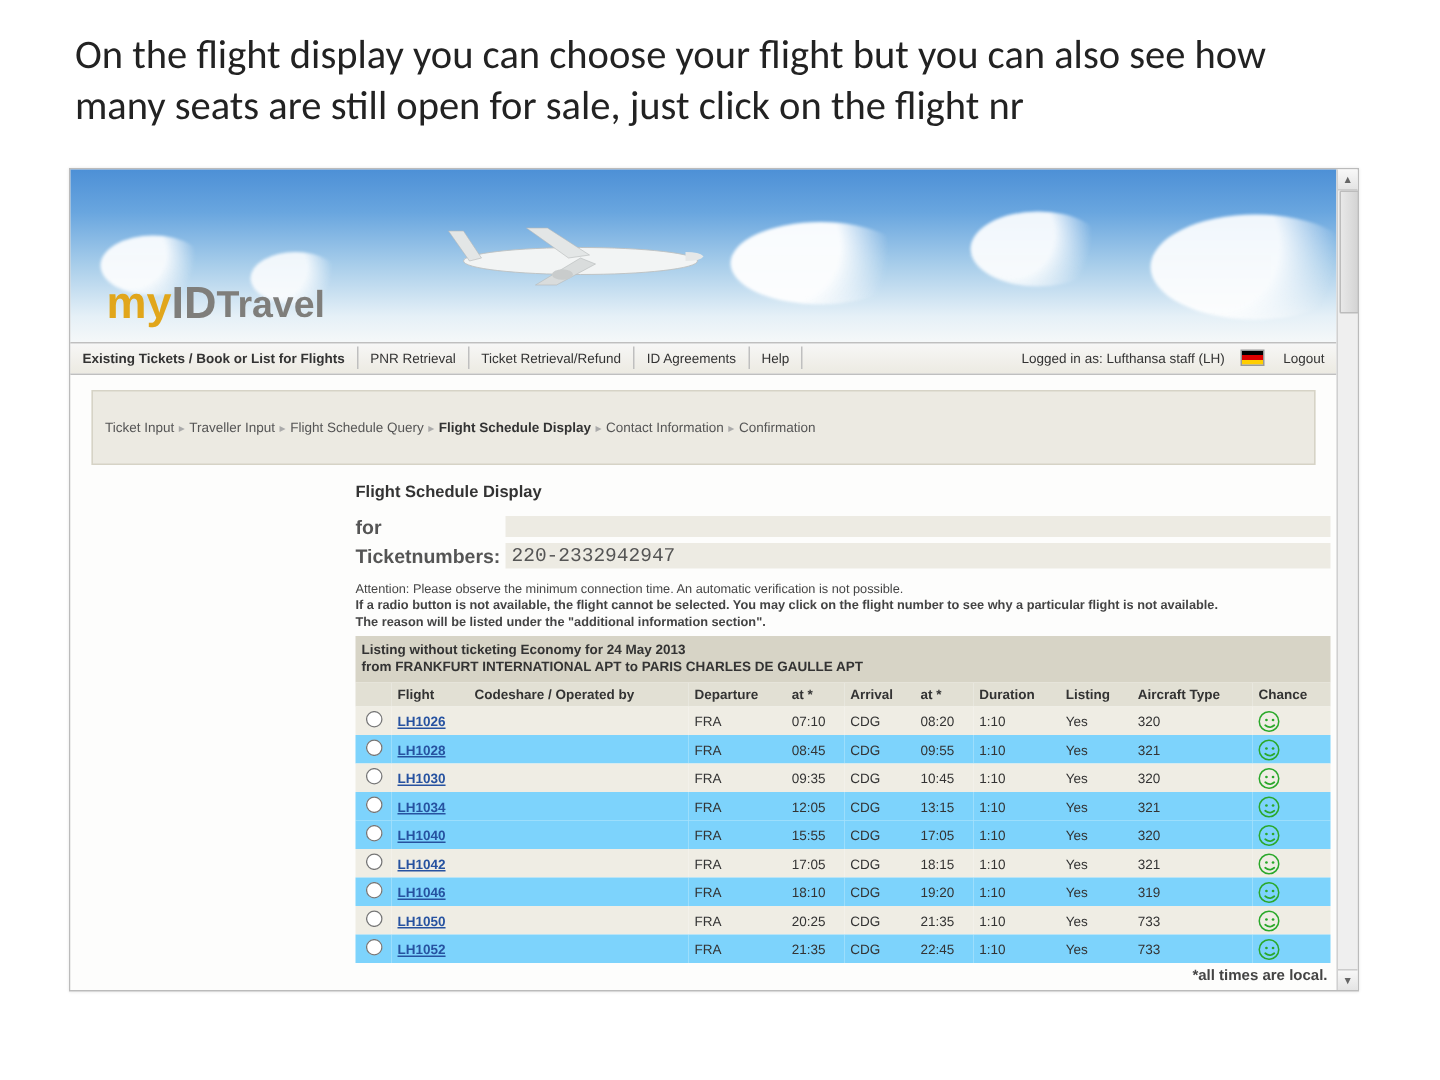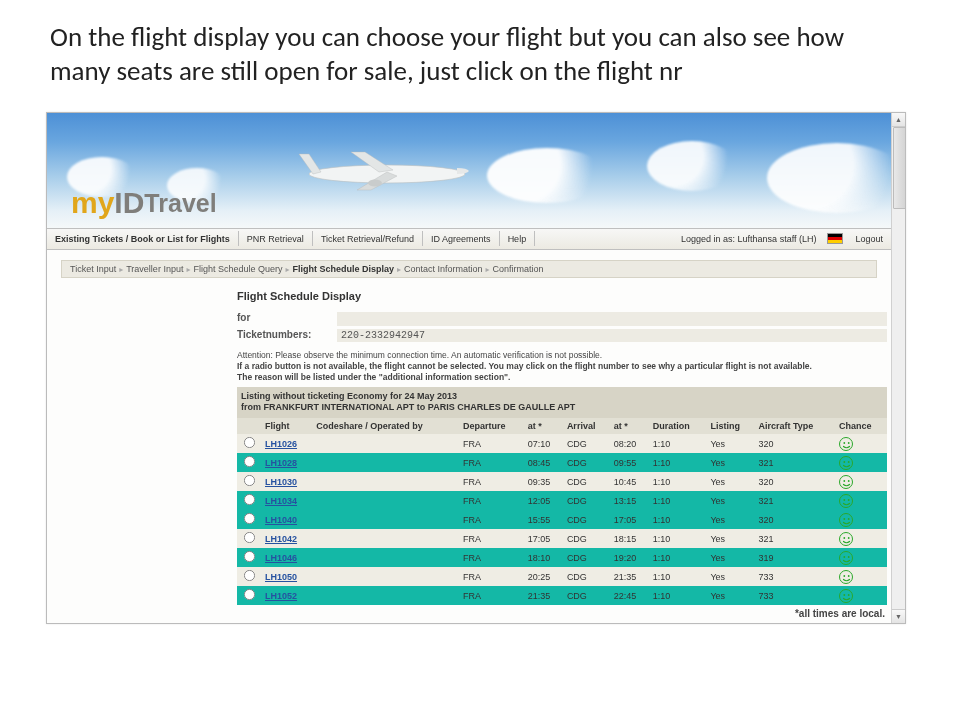--- a/index.html
+++ b/index.html
@@ -118,42 +118,43 @@
   }
   
   .app-body {
     background: #fdfdfc;
     padding: 10px 0 0 0;
   }
   .breadcrumb-bar {
     margin: 0 14px 12px 14px;
     background: #eceae2;
     border: 1px solid #d6d3c6;
-    padding: 3px 8px;
+    padding: 19px 8px;
     font-family: Verdana, Arial, sans-serif;
     font-size: 9px;
     color: #555;
   }
   .breadcrumb-bar .active { color: #333; font-weight: bold; }
   .bc-sep { color: #aaa; margin: 0 3px; font-size: 8px; }
   .content {
     margin: 0 0 0 190px;
     width: 650px;
     font-family: Verdana, Arial, sans-serif;
   }
   .content h3 {
     font-size: 11px;
     font-weight: bold;
     margin: 2px 0 10px 0;
     color: #333;
   }
   .info-row {
     display: flex;
-    font-size: 10px;
+    font-size: 13px;
     margin-bottom: 3px;
+    align-items: center;
   }
   .info-row .lbl {
     width: 100px;
     color: #555;
     font-weight: bold;
   }
   .info-row .val {
     flex: 1;
     background: #edebe3;
     padding: 1px 4px;
@@ -190,21 +191,21 @@
     color: #333;
     white-space: nowrap;
     margin-top: 39px;
   }
   table.flights td {
     background: #efede4;
     padding: 2px 4px;
     white-space: nowrap;
   }
   table.flights tr.alt td {
-    background: #14b8a6;
+    background: #7dd3fc;
   }
   .flight-link {
     color: #2652a0;
     text-decoration: underline;
     cursor: pointer;
     font-weight: bold;
   }
   .radio-cell {
     width: 16px;
     text-align: center;

